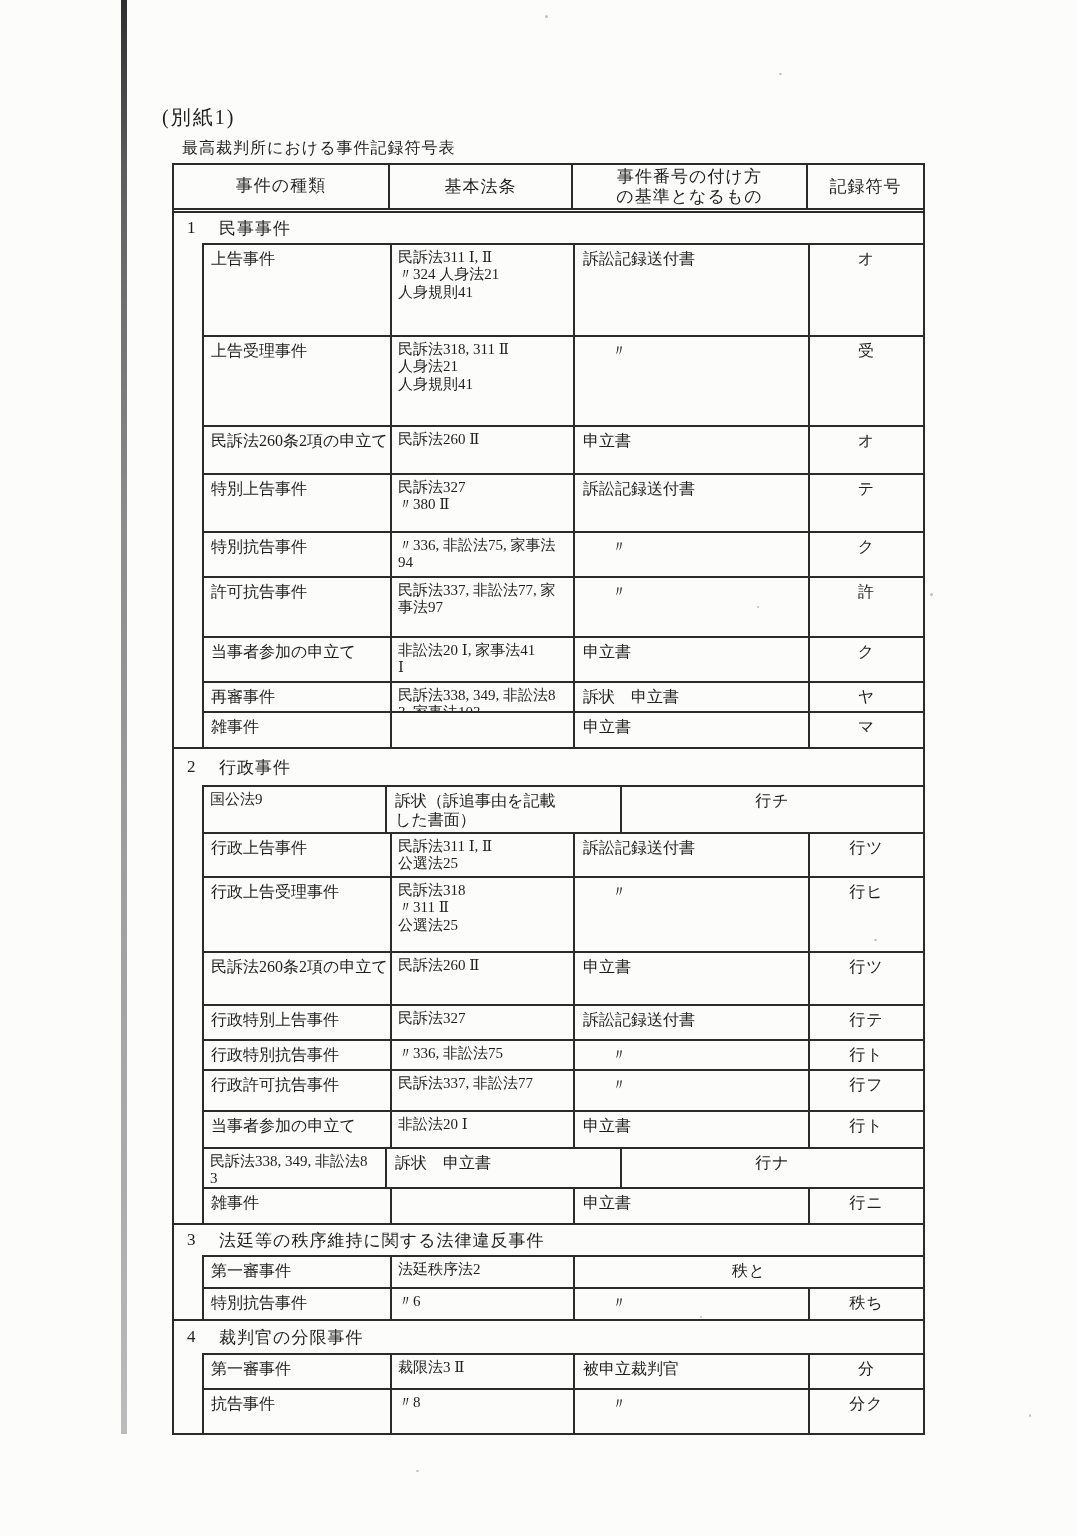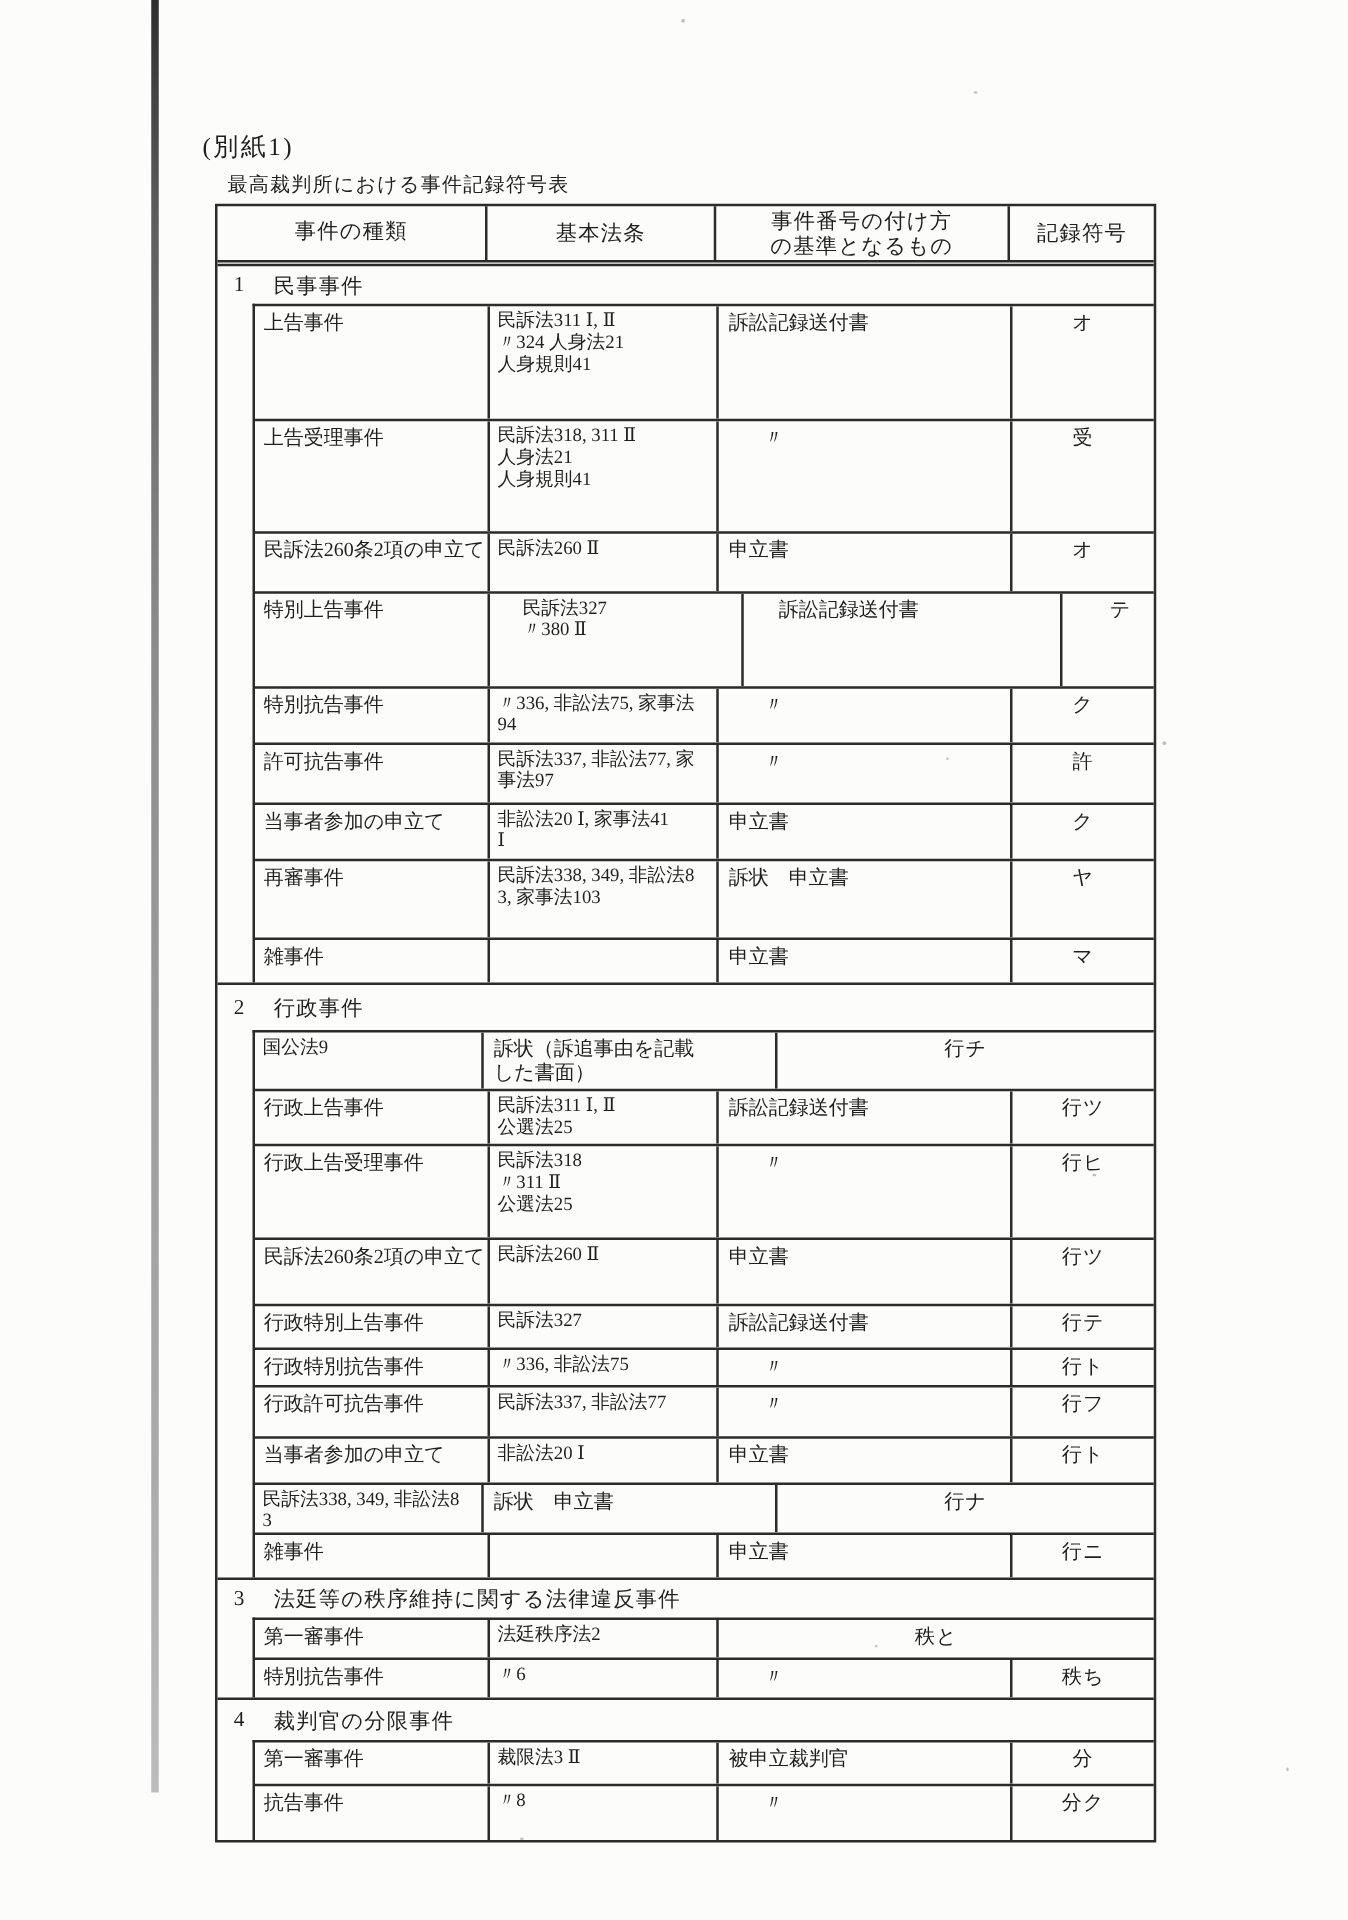--- a/index.html
+++ b/index.html
@@ -129,53 +129,53 @@
     <div class="cell c4">受</div>
   </div>
 
   <div class="row" style="height: 48px;">
     <div class="cell c1">民訴法260条2項の申立て</div>
     <div class="cell c2">民訴法260 Ⅱ</div>
     <div class="cell c3">申立書</div>
     <div class="cell c4">オ</div>
   </div>
 
-  <div class="row" style="height: 76px; gap: 20px;">
+  <div class="row" style="height: 58px;">
     <div class="cell c1">特別上告事件</div>
     <div class="cell c2">民訴法327
 〃380 Ⅱ</div>
     <div class="cell c3">訴訟記録送付書</div>
     <div class="cell c4">テ</div>
   </div>
 
   <div class="row" style="height: 45px;">
     <div class="cell c1">特別抗告事件</div>
     <div class="cell c2">〃336, 非訟法75, 家事法
 94</div>
     <div class="cell c3 ditto">〃</div>
     <div class="cell c4">ク</div>
   </div>
 
-  <div class="row" style="height: 48px;">
+  <div class="row" style="height: 60px;">
     <div class="cell c1">許可抗告事件</div>
     <div class="cell c2">民訴法337, 非訟法77, 家
 事法97</div>
     <div class="cell c3 ditto">〃</div>
     <div class="cell c4">許</div>
   </div>
 
   <div class="row" style="height: 45px;">
     <div class="cell c1">当事者参加の申立て</div>
     <div class="cell c2">非訟法20 Ⅰ, 家事法41
 Ⅰ</div>
     <div class="cell c3">申立書</div>
     <div class="cell c4">ク</div>
   </div>
 
-  <div class="row" style="height: 63px;">
+  <div class="row" style="height: 30px;">
     <div class="cell c1">再審事件</div>
     <div class="cell c2">民訴法338, 349, 非訟法8
 3, 家事法103</div>
     <div class="cell c3">訴状　申立書</div>
     <div class="cell c4">ヤ</div>
   </div>
 
   <div class="row" style="height: 34px;">
     <div class="cell c1">雑事件</div>
     <div class="cell c2"></div>

